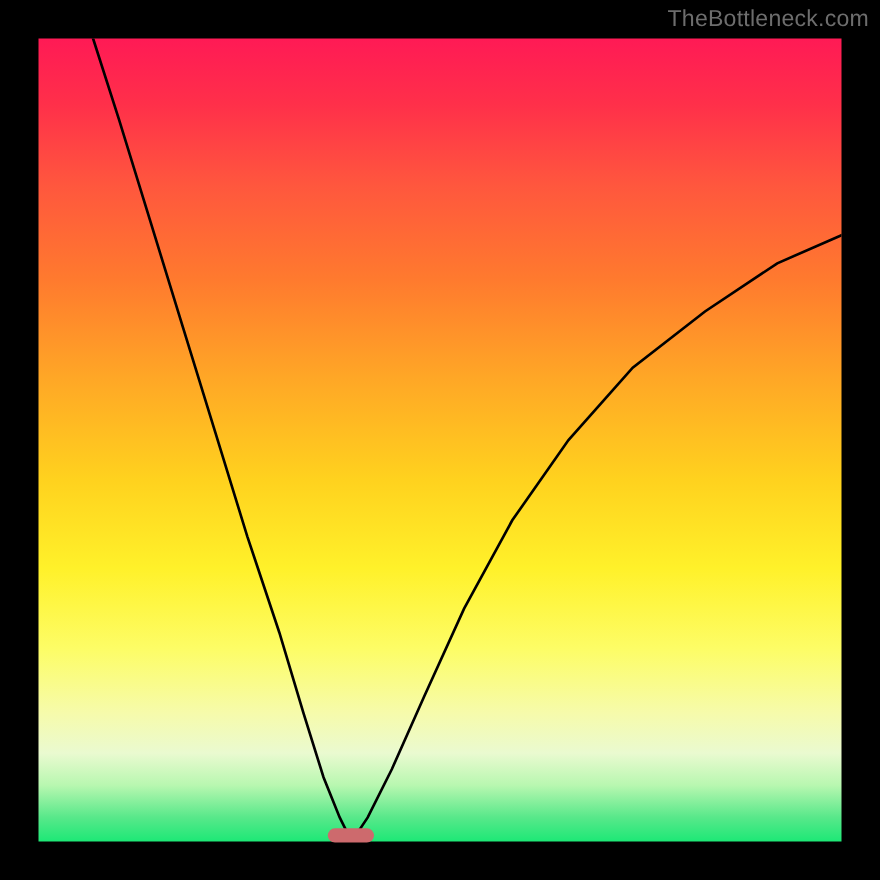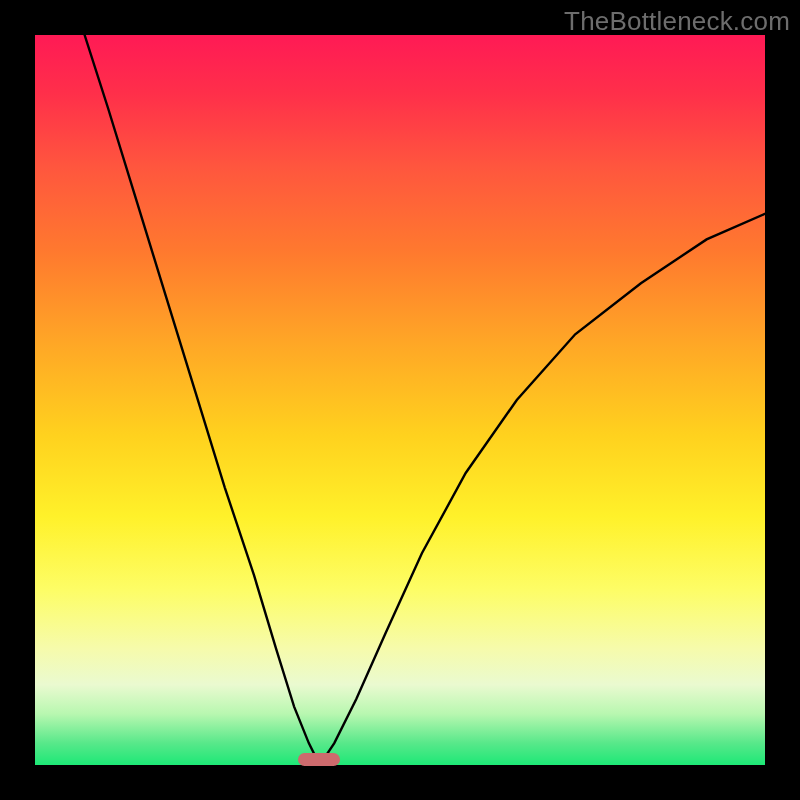--- a/index.html
+++ b/index.html
@@ -38,21 +38,21 @@
       #b8f7b0 93%,
       #58e88a 97%,
       #1de876 100%
     );
   }
   .watermark {
     position: absolute;
     top: 6px;
     right: 10px;
     color: #6d6d6d;
-    font-size: 26px;
+    font-size: 21px;
     font-weight: 500;
     letter-spacing: 0.2px;
     user-select: none;
   }
   svg.curve {
     position: absolute;
     left: 0;
     top: 0;
     width: 730px;
     height: 730px;

